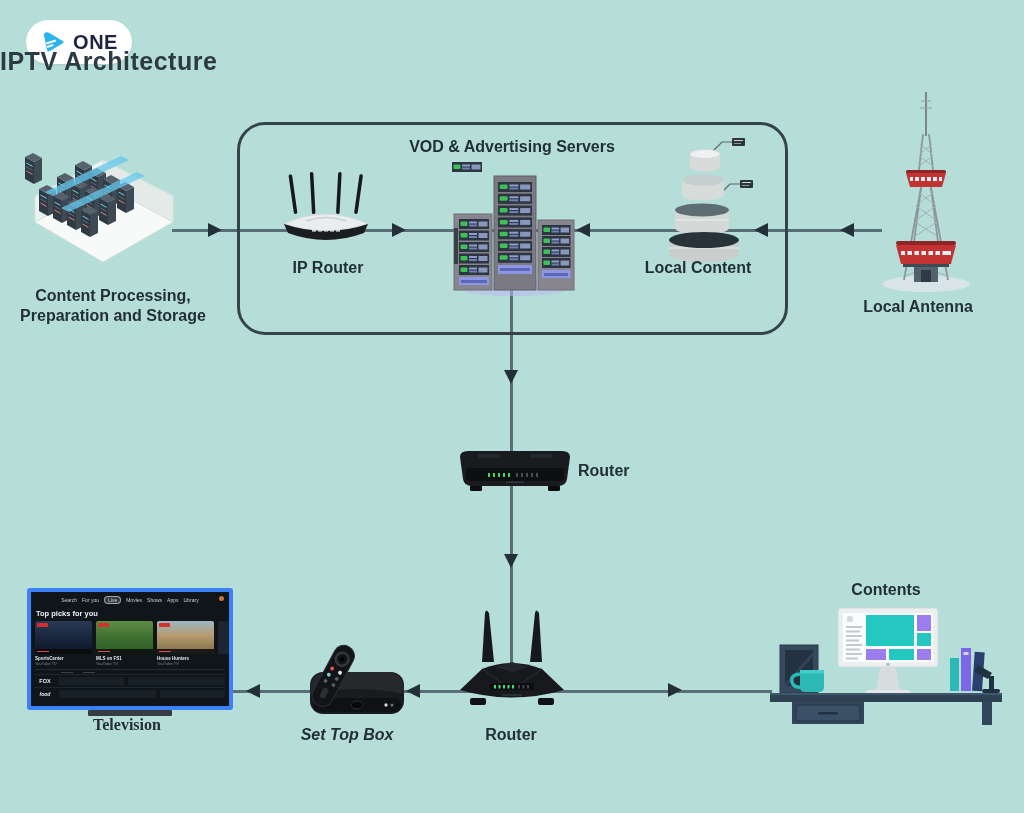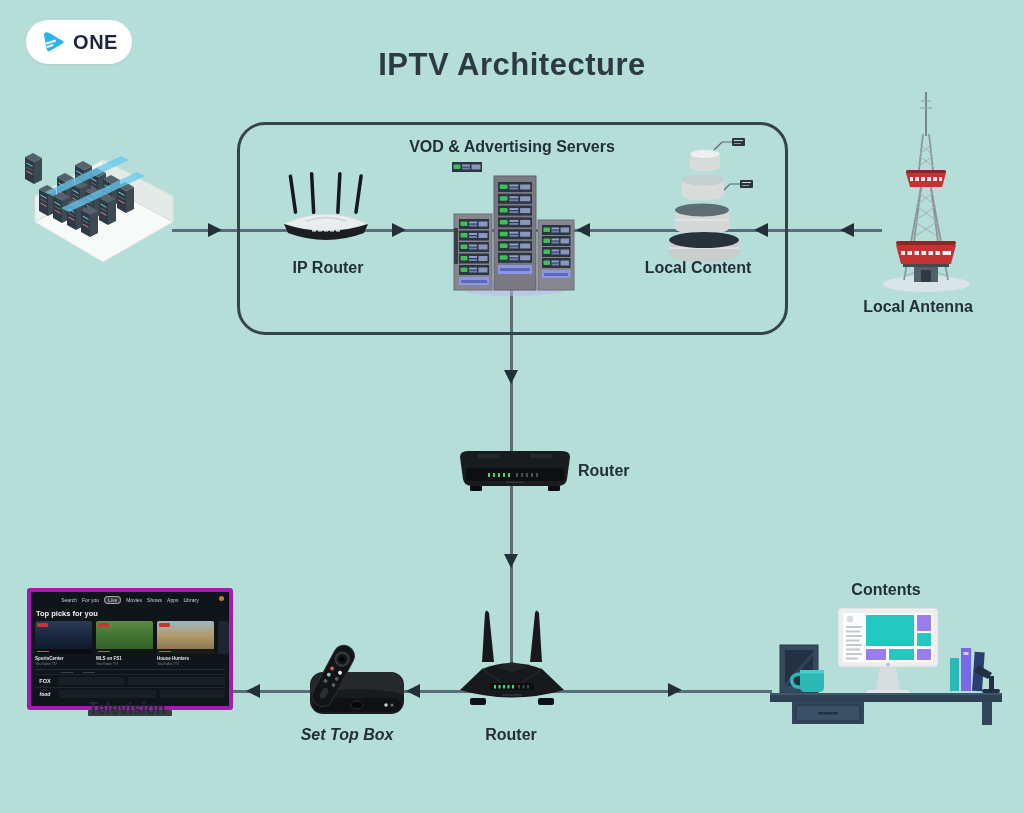--- a/index.html
+++ b/index.html
@@ -5,40 +5,40 @@
   html,body{margin:0;padding:0;}
   body{font-family:"Liberation Sans",sans-serif;}
   .canvas{position:relative;width:1024px;height:813px;background:#b5ded9;overflow:hidden;}
 
   
   .logo{position:absolute;left:26px;top:20px;width:106px;height:44px;background:#ffffff;border-radius:22px;
         display:flex;align-items:center;justify-content:center;gap:7px;box-shadow:0 1px 2px rgba(0,0,0,.08);}
   .logo-text{font-size:20px;font-weight:700;color:#1c2440;letter-spacing:.5px;}
 
   
-  .title{position:absolute;left:0;top:47px;width:100%;text-align:center;font-size:31px;font-weight:700;
+  .title{position:absolute;left:0;top:47px;width:100%;font-size:25px;font-weight:700;
          color:#2c3a42;letter-spacing:.5px;}
 
   
   .frame-box{position:absolute;left:237px;top:122px;width:551px;height:213px;border:3px solid #36434b;border-radius:28px;box-sizing:border-box;}
 
   
   .hline,.vline{position:absolute;background:#5a6e78;}
   .hline{height:2.5px;}
   .vline{width:2.5px;}
   .arr{position:absolute;width:0;height:0;}
   .arr-r{border-left:14px solid #23303a;border-top:7px solid transparent;border-bottom:7px solid transparent;}
   .arr-l{border-right:14px solid #23303a;border-top:7px solid transparent;border-bottom:7px solid transparent;}
   .arr-d{border-top:14px solid #23303a;border-left:7px solid transparent;border-right:7px solid transparent;}
 
   .node-svg{position:absolute;}
   .lbl{position:absolute;font-size:16px;font-weight:700;color:#232f36;text-align:center;line-height:20px;}
 
   
-  .tv{position:absolute;left:27px;top:588px;width:206px;height:122px;background:#10151a;border:4px solid #a21caf;
+  .tv{position:absolute;left:27px;top:588px;width:206px;height:122px;background:#10151a;border:4px solid #3b82f6;
       border-radius:3px;box-sizing:border-box;overflow:hidden;padding:2px 4px;}
   .tv-stand{position:absolute;left:88px;top:710px;width:84px;height:6px;background:#353c42;border-radius:1px;}
   .tv-nav{display:flex;justify-content:center;align-items:center;gap:5px;font-size:5px;color:#c3ccd4;margin-top:2px;position:relative;}
   .tv-nav .nav-item.active{background:rgba(255,255,255,.16);border:.5px solid rgba(255,255,255,.55);border-radius:4px;padding:0 3px;}
   .tv-avatar{position:absolute;right:1px;top:0;width:5px;height:5px;border-radius:50%;background:#c8763c;}
   .tv-heading{font-size:7.5px;font-weight:700;color:#edf1f4;margin:5px 0 3px 1px;}
   .tv-cards{display:flex;gap:4px;}
   .tv-card{width:57px;flex:none;}
   .tv-card.partial{width:11px;overflow:hidden;}
   .thumb{height:33px;border-radius:2px;position:relative;overflow:hidden;}
@@ -114,20 +114,24 @@
       <use href="#rack" x="46" y="27"></use>
       <use href="#rack" x="60" y="34"></use>
       <use href="#rack" x="74" y="41"></use>
     <use href="#rack" x="14" y="32"></use>
       <use href="#rack" x="28" y="39"></use>
       <use href="#rack" x="42" y="46"></use>
       <use href="#rack" x="56" y="53"></use>
     <polygon points="20,40 96,4 104,8 28,44" fill="#66c9ec" opacity=".75"></polygon>
     <polygon points="36,56 112,20 120,24 44,60" fill="#66c9ec" opacity=".75"></polygon>
   </svg>
+  <div class="lbl" style="left:13px;top:286px;width:200px;">
+    <span style="display:block;">Content Processing,</span>
+    <span style="display:block;">Preparation and Storage</span>
+  </div>
 
   <svg class="node-svg" style="left:276px;top:168px;" width="100" height="85" viewBox="0 0 100 85">
     <rect x="18" y="6" width="3.5" height="40" rx="1.7" fill="#17181a" transform="rotate(-8 20 46)"></rect>
     <rect x="36" y="4" width="3.5" height="42" rx="1.7" fill="#17181a" transform="rotate(-3 38 46)"></rect>
     <rect x="60" y="4" width="3.5" height="42" rx="1.7" fill="#17181a" transform="rotate(3 62 46)"></rect>
     <rect x="78" y="6" width="3.5" height="40" rx="1.7" fill="#17181a" transform="rotate(8 80 46)"></rect>
     <path d="M8,56 Q50,36 92,56 Q50,70 8,56 Z" fill="#e9edee" stroke="#d2d9da" stroke-width="1"></path>
     <path d="M30,53 Q50,46 70,53" fill="none" stroke="#c8d0d1" stroke-width="1.5"></path>
     <path d="M8,56 Q50,70 92,56 L88,65 Q50,79 12,65 Z" fill="#1b1d20"></path>
     <g fill="#cfd6d9">
@@ -330,21 +334,21 @@
         <span class="cell c2"></span>
       </div>
       <div class="grow">
         <span class="chan food">food</span>
         <span class="cell c2"></span>
         <span class="cell c1"></span>
       </div>
     </div>
   </div>
   <div class="tv-stand"></div>
-  <div class="lbl" style="left:67px;top:699px;width:120px;">Television</div>
+  <div class="lbl" style="left:67px;top:715px;width:120px;font-family:Liberation Serif, serif;">Television</div>
 
   <svg class="node-svg" style="left:282px;top:636px;" width="130" height="92" viewBox="0 0 130 92">
     <rect x="28" y="36" width="94" height="42" rx="13" fill="#1a1b1e"></rect>
     <path d="M28,56 Q28,36 46,36 L104,36 Q122,36 122,56 L122,58 Q75,48 28,58 Z" fill="#26282c"></path>
     <rect x="31" y="62" width="88" height="14" rx="7" fill="#101114"></rect>
     <ellipse cx="75" cy="69" rx="6" ry="4" fill="#060708" stroke="#2c2f33" stroke-width="1"></ellipse>
     <circle cx="104" cy="69" r="1.7" fill="#cfd6da"></circle>
     <circle cx="110" cy="69" r="1.5" fill="#6b7177"></circle>
     <g transform="rotate(28 40 60)">
       <rect x="30" y="4" width="21" height="66" rx="10" fill="#131417" stroke="#2a2d31" stroke-width="1"></rect>

